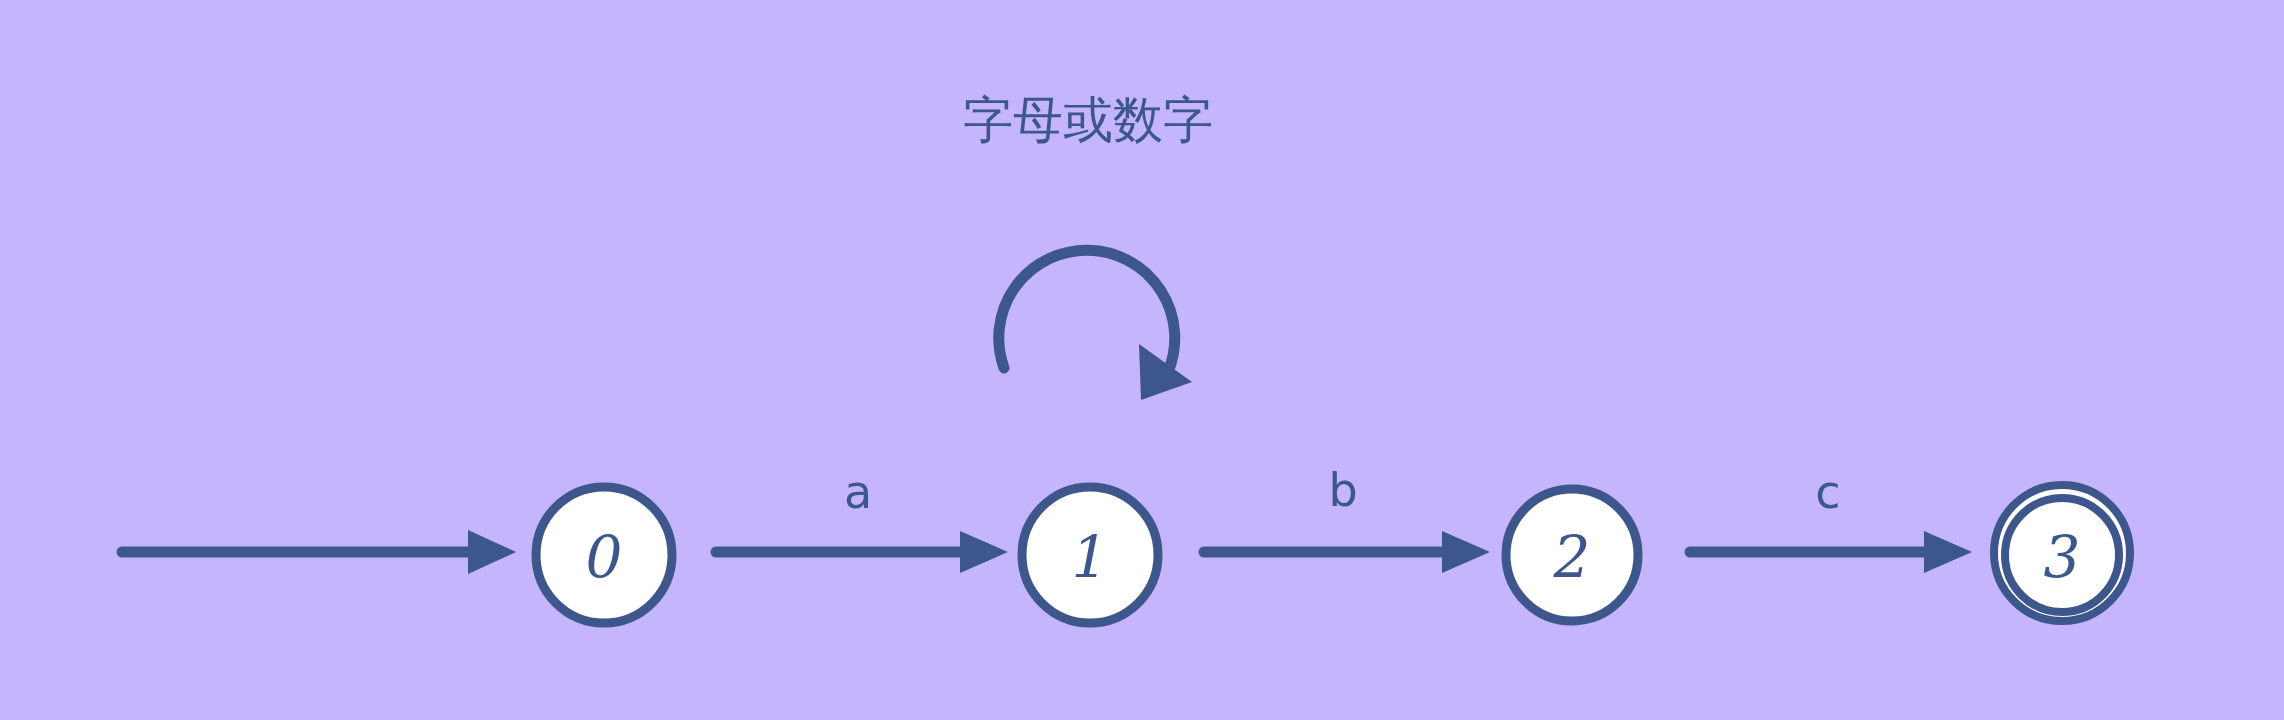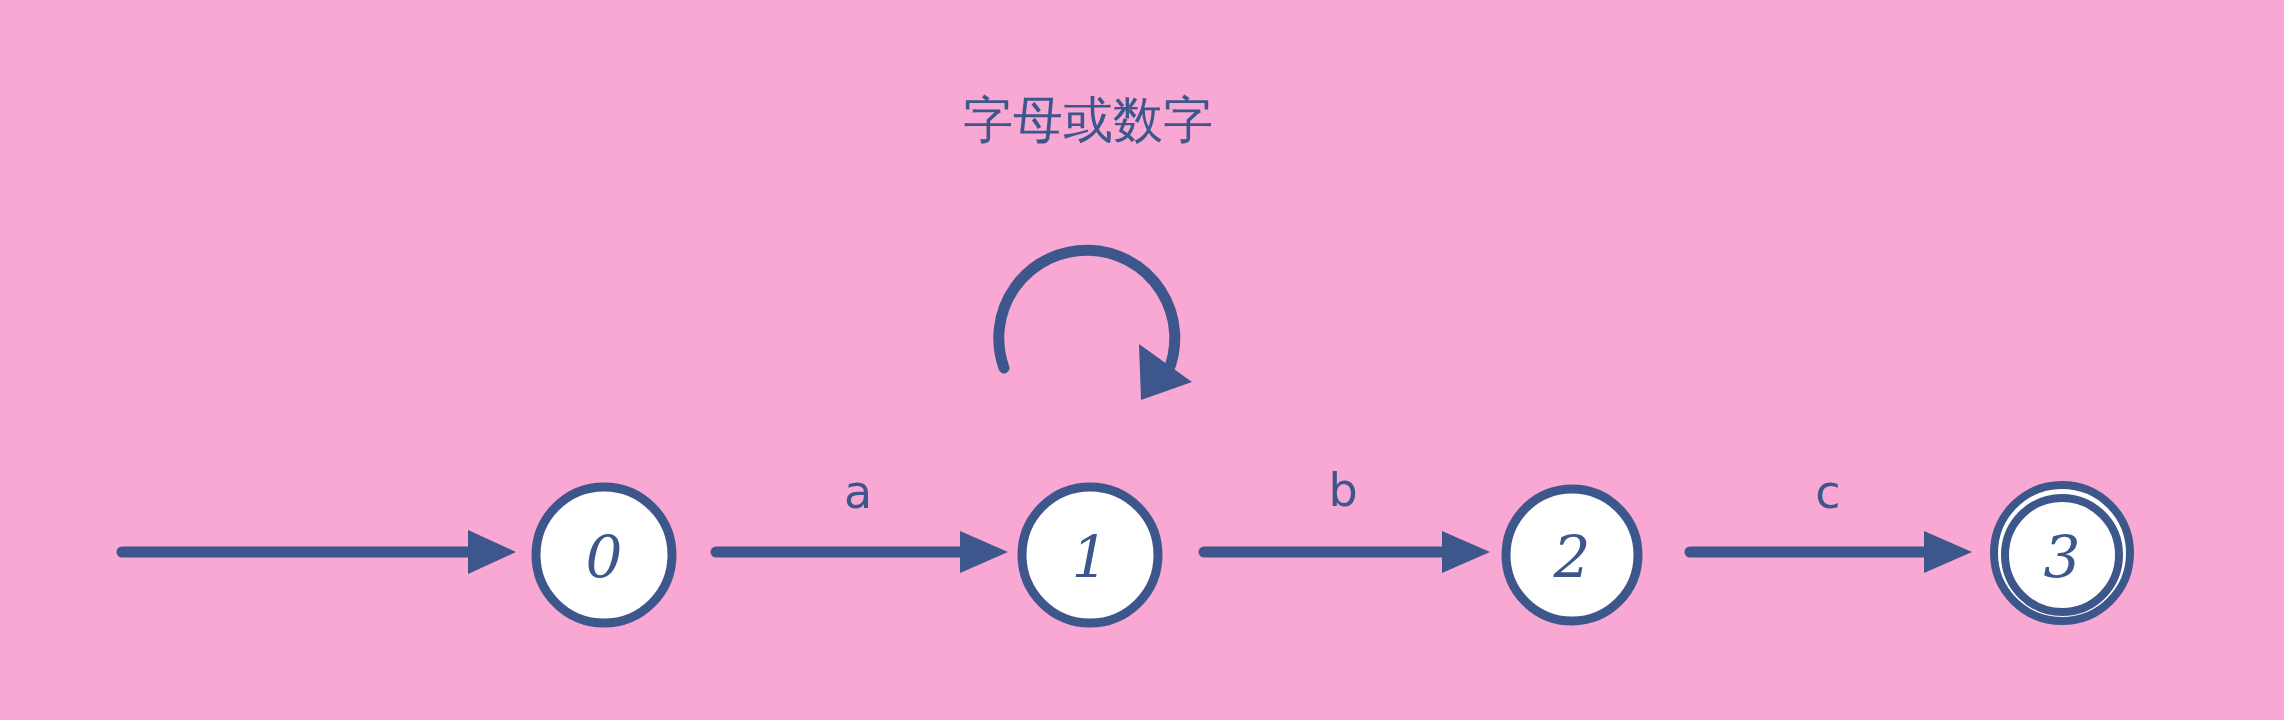--- a/index.html
+++ b/index.html
@@ -8,21 +8,21 @@
     padding: 0;
     background: #ffffff;
   }
   body {
     font-family: "DejaVu Sans", sans-serif;
   }
   #canvas-root {
     position: relative;
     width: 2284px;
     height: 720px;
-    background: #f9a8d4;
+    background: #c4b5fd;
     overflow: hidden;
     text-decoration: underline;
   }
   #fsm-svg {
     position: absolute;
     top: 0;
     left: 0;
     width: 2284px;
     height: 720px;
     display: block;

